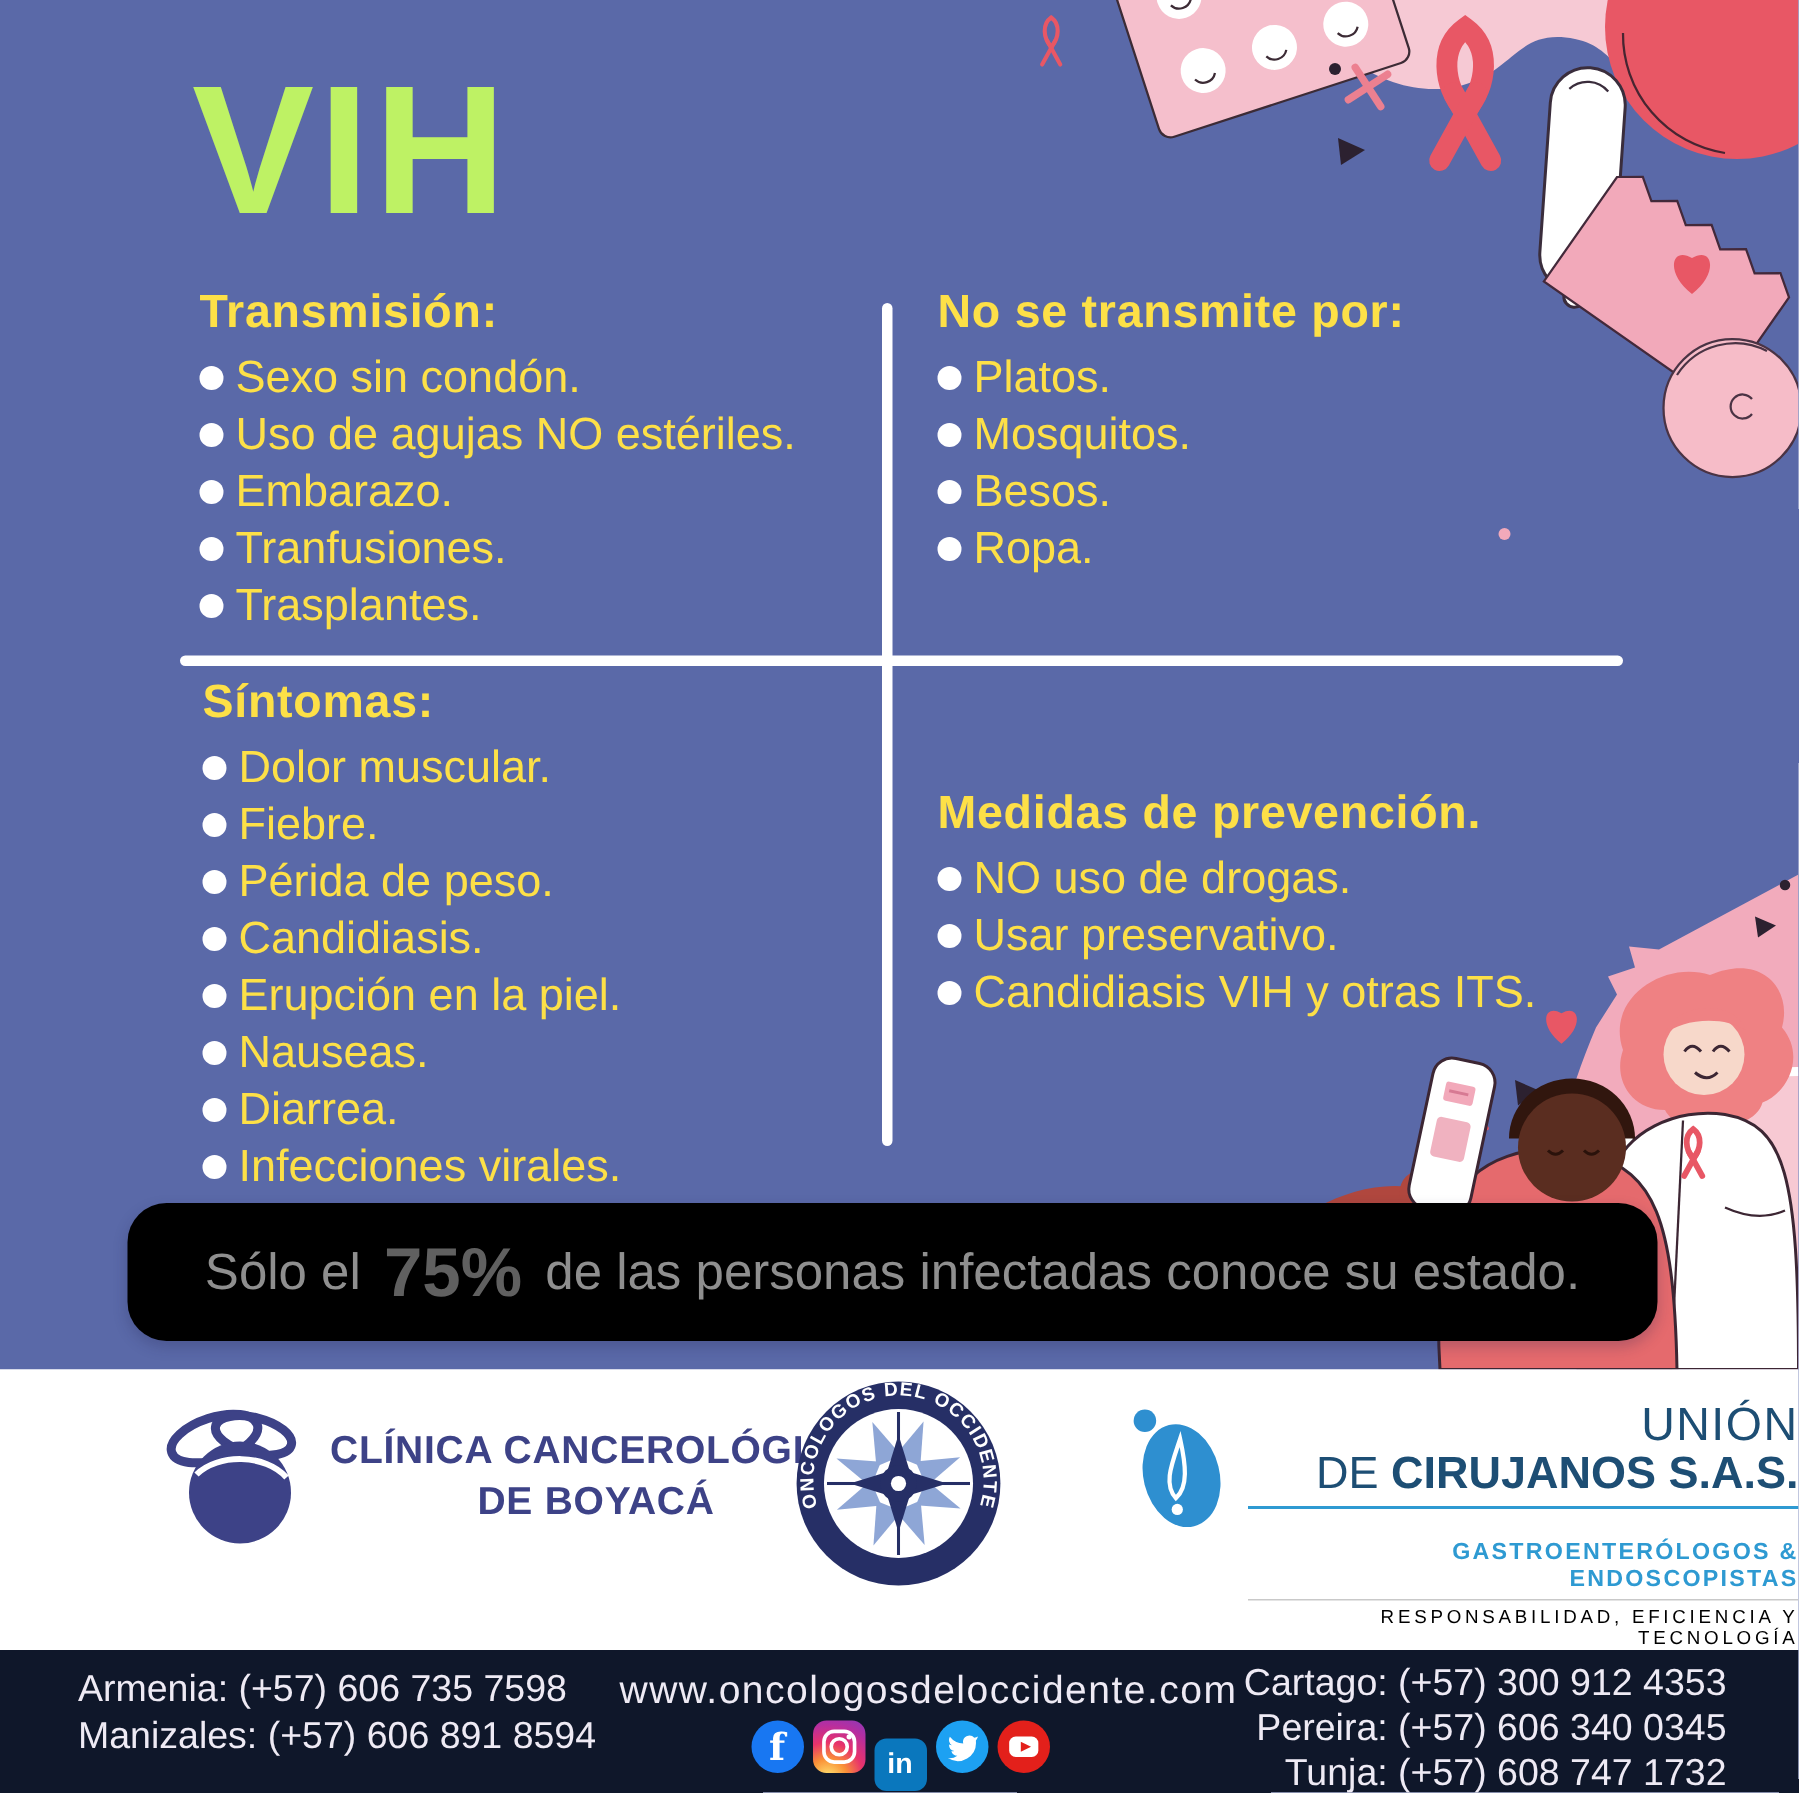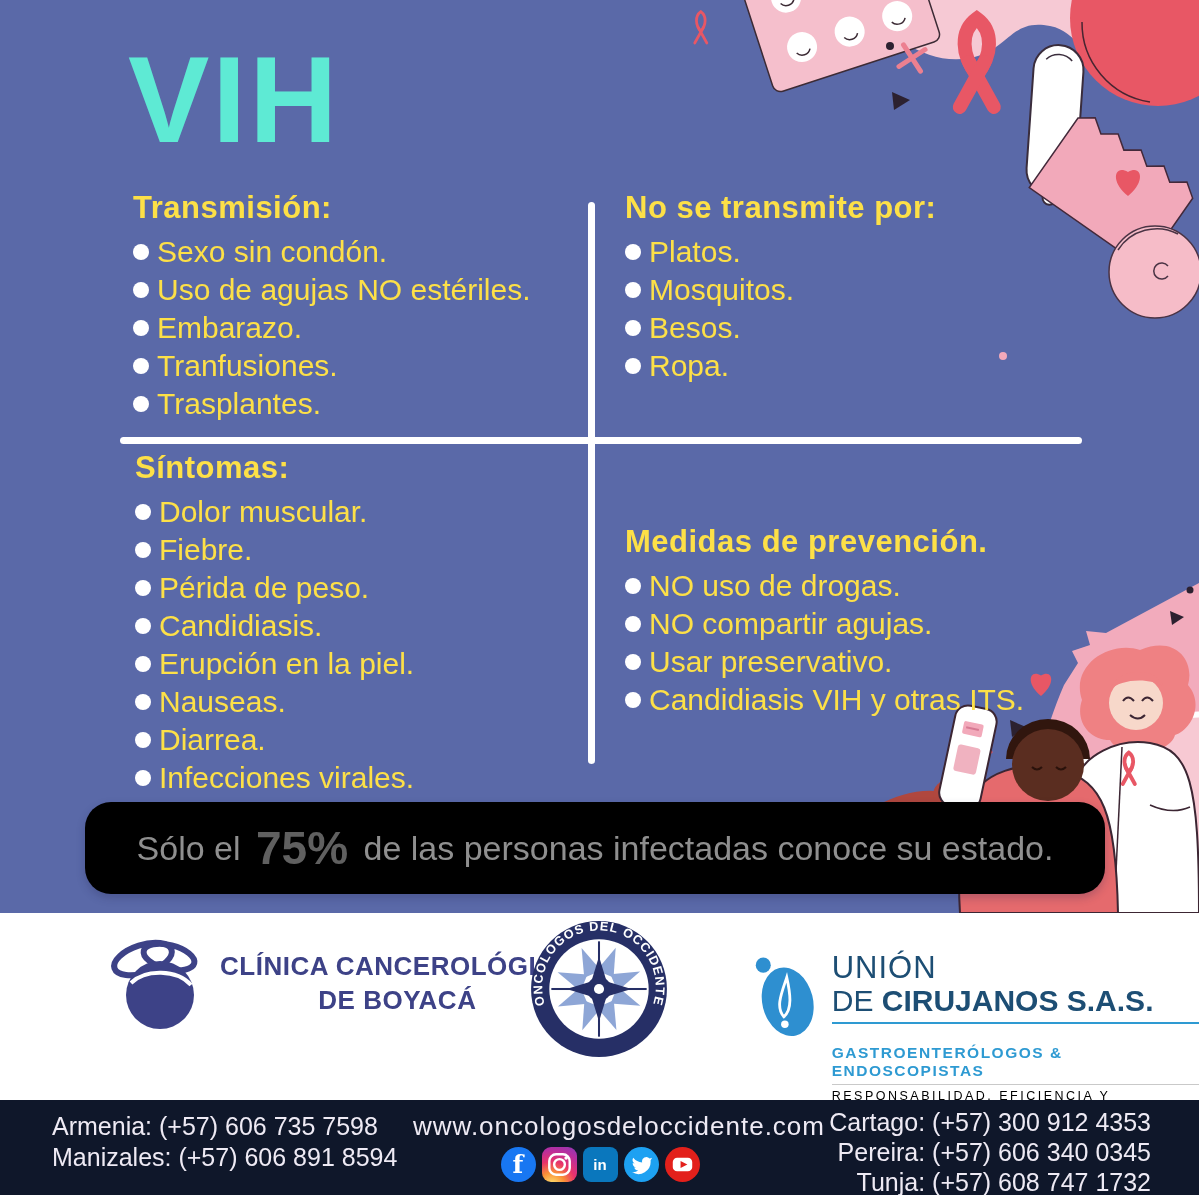--- a/index.html
+++ b/index.html
@@ -9,21 +9,21 @@
     background:#ffffff;
   }
   
   .poster {
     position:absolute; left:0; top:0; width:1199px; height:913px;
     background:#5a69a8; overflow:hidden;
   }
   .deco { position:absolute; pointer-events:none; }
   .title {
     position:absolute; left:128px; top:30px; z-index:3;
-    font-size:122px; font-weight:bold; color:#5eead4; letter-spacing:3px;
+    font-size:122px; font-weight:bold; color:#bef264; letter-spacing:3px;
   }
   .quad { position:absolute; z-index:3; color:#fde047; }
   .q-heading { font-size:31px; font-weight:bold; letter-spacing:0.5px; }
   ul.q-list { list-style:none; margin:9px 0 0 0; padding:0; font-size:30px; }
   ul.q-list li { display:flex; align-items:center; margin-bottom:5px; line-height:33px; }
   ul.q-list li::before {
     content:''; width:16px; height:16px; border-radius:50%;
     background:#ffffff; margin-right:8px; flex:none;
   }
   .divider { position:absolute; background:#ffffff; border-radius:4px; z-index:2; }
@@ -41,21 +41,21 @@
   .logos {
     position:absolute; left:0; top:913px; width:1199px; height:187px;
     background:#ffffff; z-index:7;
   }
   .logo-clinica { position:absolute; left:105px; top:20px; display:flex; align-items:center; }
   .clinica-text {
     margin-left:10px; color:#3d4287; font-weight:bold;
     font-size:26px; letter-spacing:0.5px; line-height:34px; text-align:center;
   }
   .logo-seal { position:absolute; left:528px; top:4px; }
-  .logo-union { position:absolute; left:752px; top:39px; display:flex; align-items:flex-start; }
+  .logo-union { position:absolute; left:752px; top:21px; display:flex; align-items:flex-start;text-align:right; }
   .union-text { margin-left:14px; color:#1d4e74; }
   .union-l1 { font-size:31px; letter-spacing:1px; line-height:32px; }
   .union-l2 { font-size:30px; line-height:34px; }
   .union-l2 b { font-weight:bold; }
   .union-l3 {
     margin-top:4px; padding-top:20px; color:#2e9ad2; font-weight:bold;
     font-size:15.5px; letter-spacing:1.5px; border-top:2px solid #2e9ad2;
   }
   .union-l4 {
     margin-top:4px; padding-top:4px; color:#000000;
@@ -79,21 +79,21 @@
   .sicon {
     width:35px; height:35px; border-radius:50%;
     display:flex; align-items:center; justify-content:center;
     color:#ffffff; font-weight:bold;
   }
   .sicon.fb { background:#1877f2; font-size:25px; font-family:"DejaVu Serif", serif; }
   .sicon.ig {
     border-radius:9px;
     background:radial-gradient(circle at 28% 110%, #fdd869 6%, #fa9137 28%, #e8336b 52%, #b62ea0 78%, #8a3ab9 100%);
   }
-  .sicon.li { border-radius:8px; background:#0a77bd; font-size:15px; }
+  .sicon.li { border-radius:8px; background:#0a77bd; font-size:19px;margin-top:12px; }
   .sicon.tw { background:#1da1f2; }
   .sicon.yt { background:#e3201b; }
 </style>
 </head>
 <body>
 
 <div class="poster">
 
   <svg class="deco" style="left:680px; top:0; z-index:1;" width="519" height="380" viewBox="0 0 519 380">
     <defs>
@@ -230,21 +230,20 @@
         <li>Nauseas.</li>
         <li>Diarrea.</li>
         <li>Infecciones virales.</li>
       </ul>
   </div>
 
   <div class="quad" style="left:625px; top:524px;">
     <div class="q-heading">Medidas de prevención.</div>
     <ul class="q-list">
         <li>NO uso de drogas.</li>
-        <li>NO compartir agujas.</li>
         <li>Usar preservativo.</li>
         <li>Candidiasis VIH y otras ITS.</li>
       </ul>
   </div>
 
   <div class="divider vert"></div>
   <div class="divider horz"></div>
 
   <div class="banner">
     <span>Sólo el </span>

